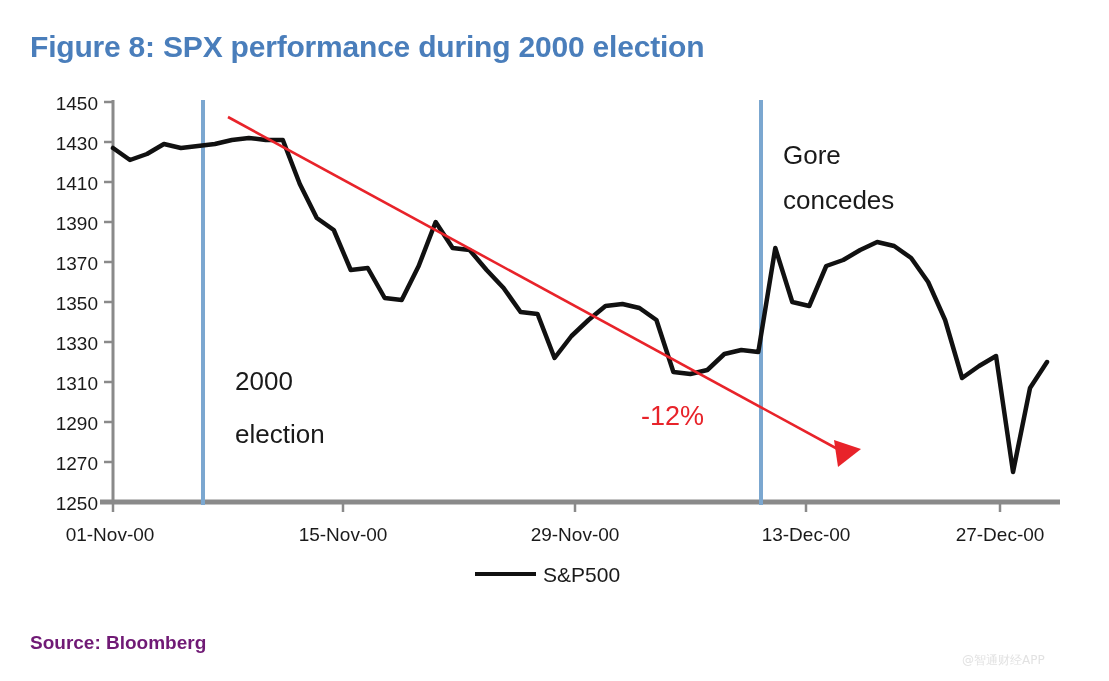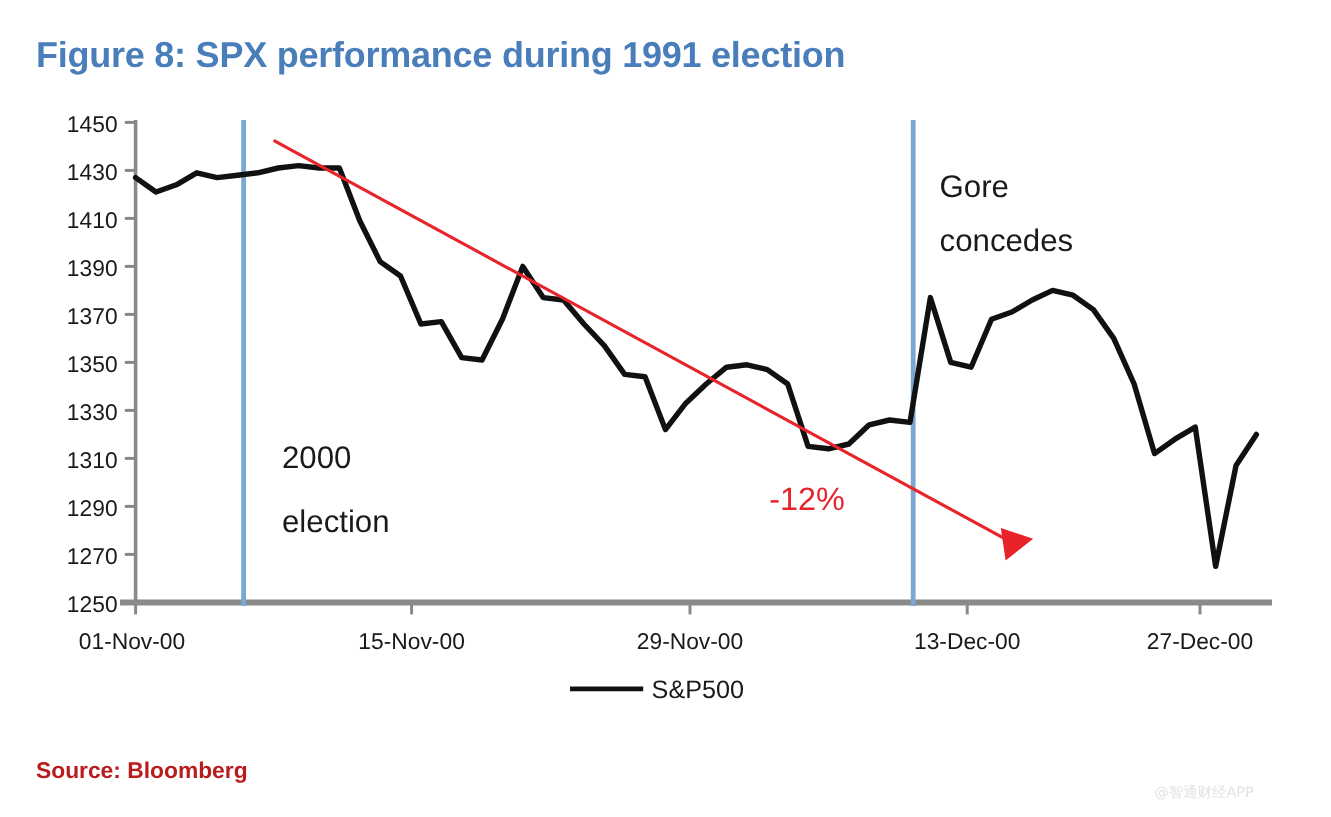--- a/index.html
+++ b/index.html
@@ -35,21 +35,21 @@
     position: absolute;
     left: 0;
     top: 0;
   }
   #source-note {
     position: absolute;
     left: 30px;
     top: 632px;
     font-size: 19px;
     font-weight: bold;
-    color: #b91c1c;
+    color: #701a75;
     white-space: nowrap;
   }
   #watermark {
     position: absolute;
     left: 962px;
     top: 652px;
     font-size: 12px;
     color: #e2e2e2;
     white-space: nowrap;
     font-family: "DejaVu Sans", sans-serif;
@@ -75,21 +75,21 @@
     font-family: "Liberation Sans", sans-serif;
     font-size: 21px;
     fill: #1a1a1a;
   }
 </style>
 </head>
 <body>
 
 <div id="figure-root">
 
-  <div id="figure-title">Figure 8: SPX performance during 1991 election</div>
+  <div id="figure-title">Figure 8: SPX performance during 2000 election</div>
 
   <svg id="chart-svg" width="1109" height="681">
 
     <line x1="113" y1="100" x2="113" y2="502" stroke="#8a8a8a" stroke-width="3"></line>
 
     <line x1="100" y1="502" x2="1060" y2="502" stroke="#8a8a8a" stroke-width="5"></line>
 
     <g stroke="#8a8a8a" stroke-width="2.5">
       <line x1="104" y1="102" x2="113" y2="102"></line>
       <line x1="104" y1="142" x2="113" y2="142"></line>

